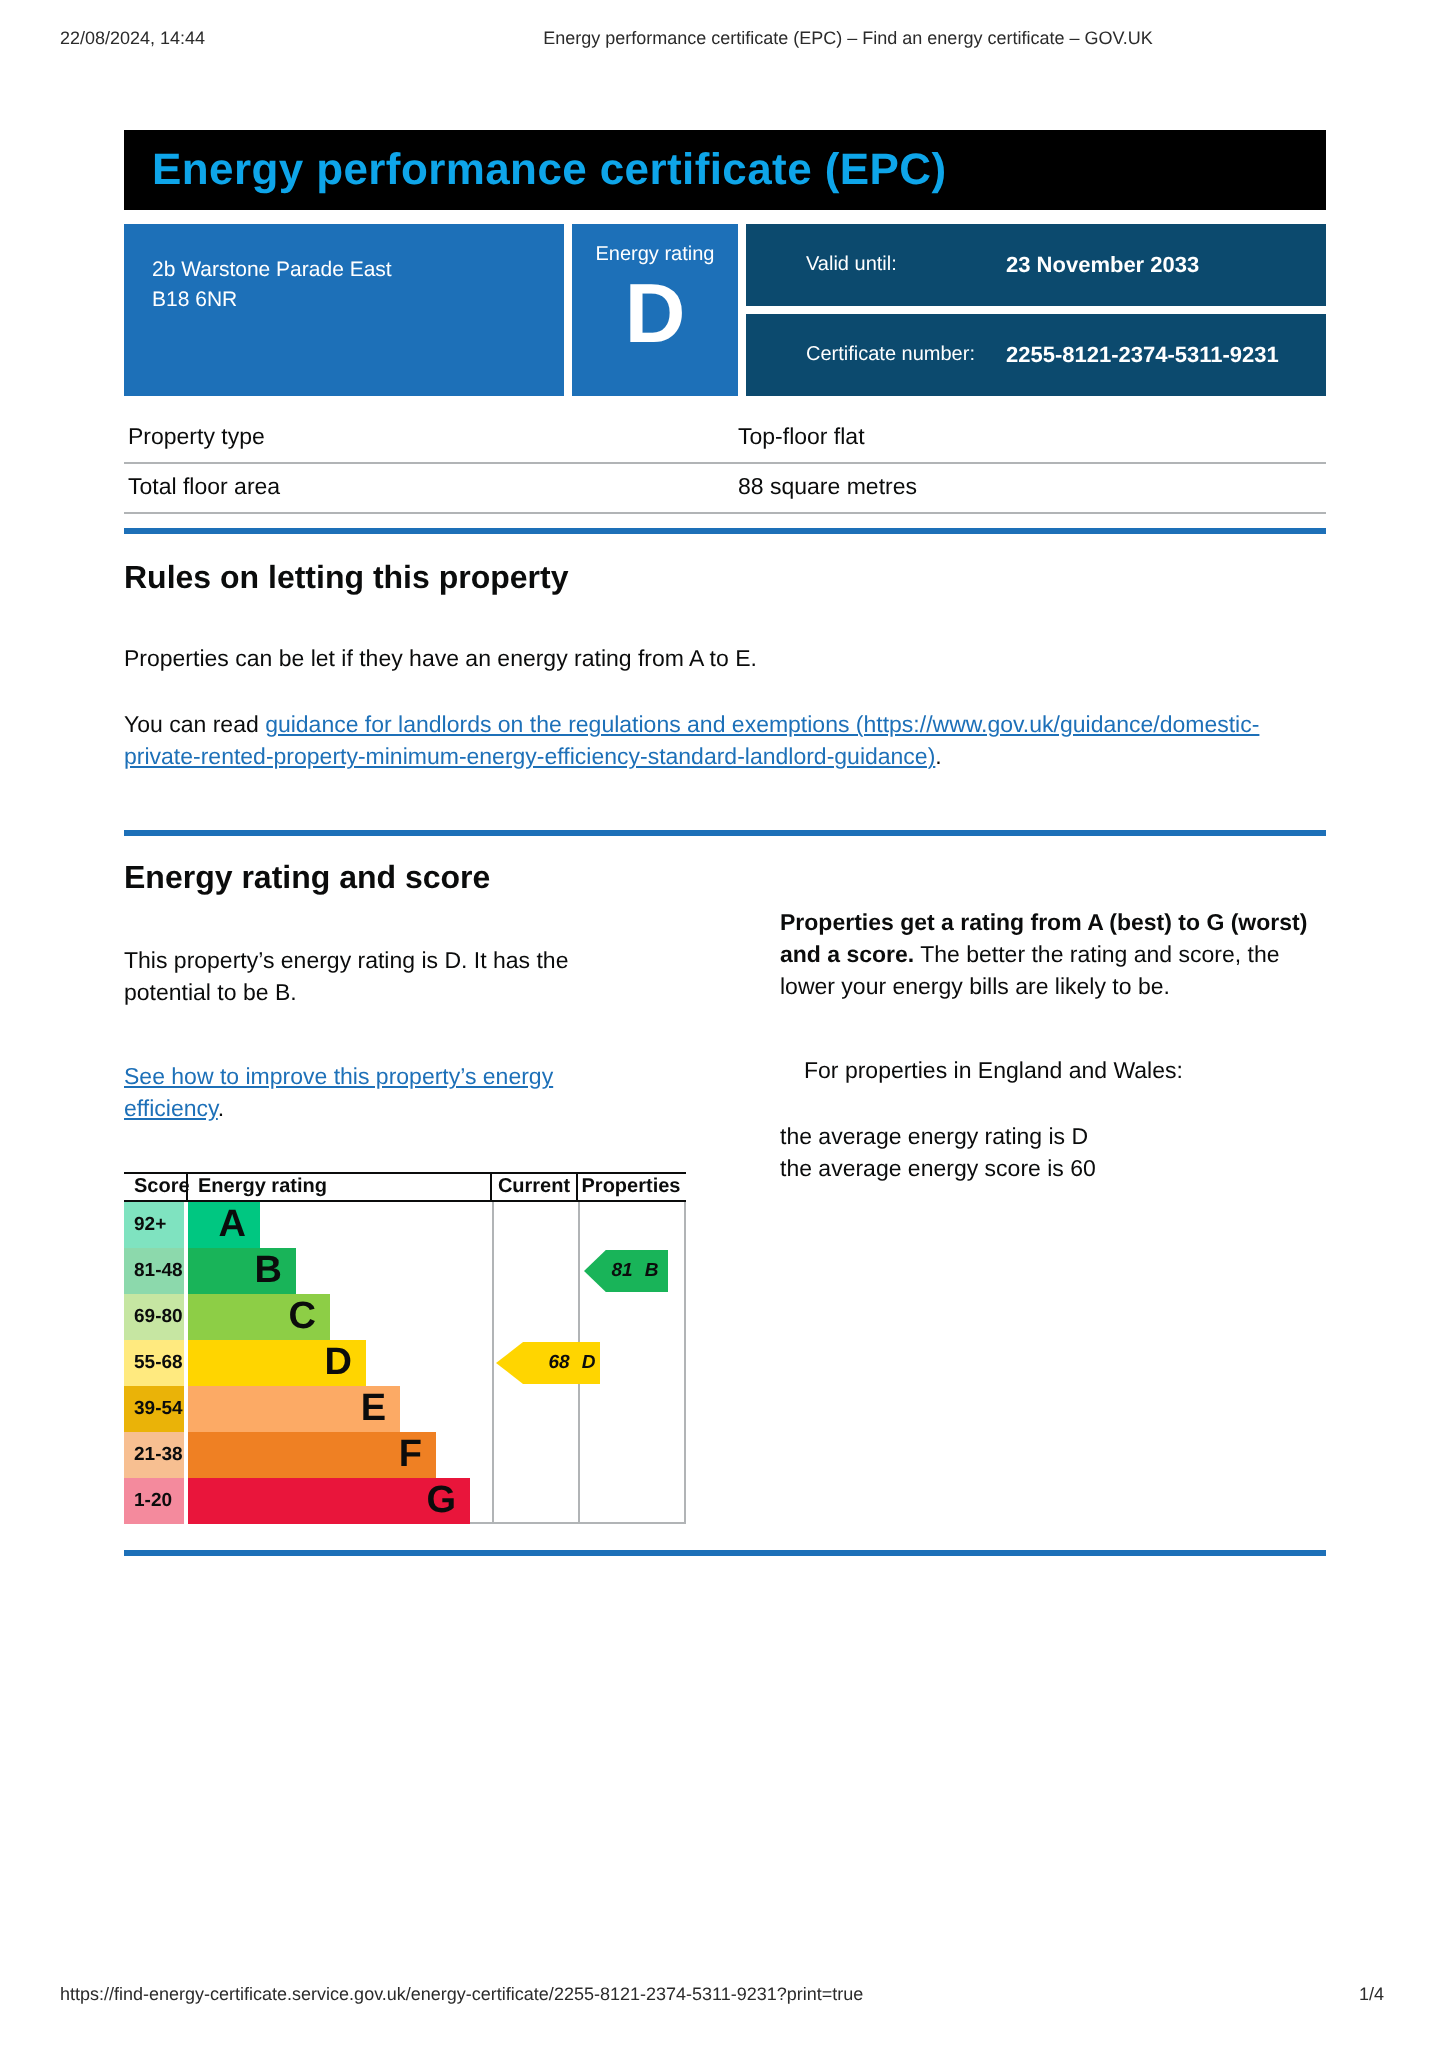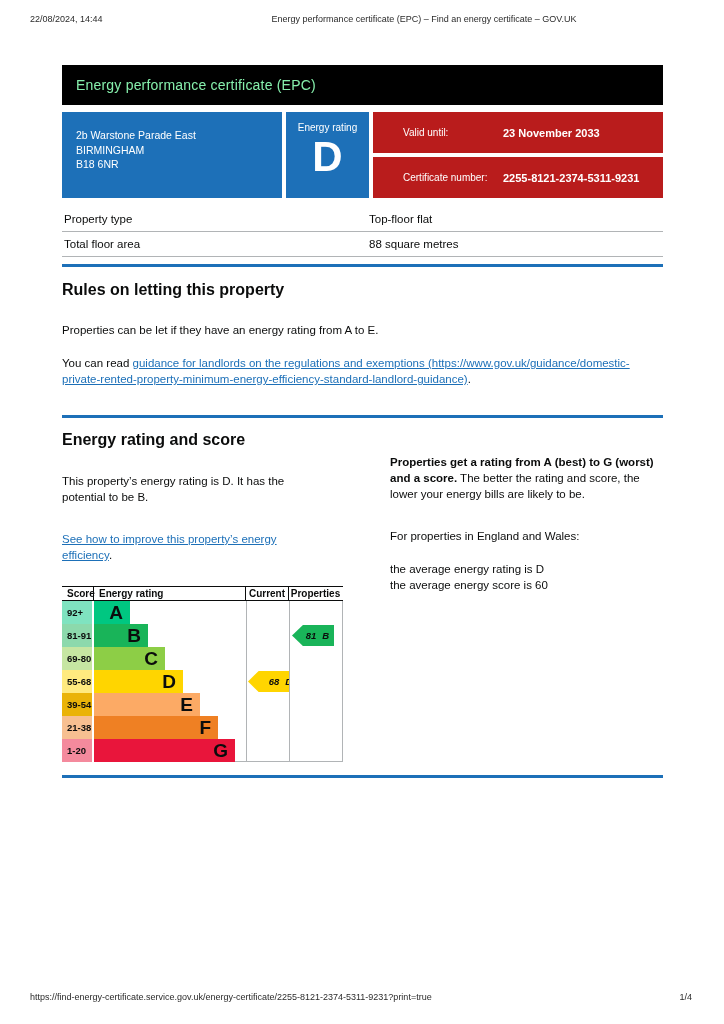--- a/index.html
+++ b/index.html
@@ -14,29 +14,29 @@
   
   .meta-date { position: absolute; top: 14px; left: 30px; font-size: 9px; color: #2b2b2b; }
   .meta-title { position: absolute; top: 14px; left: 424px; transform: translateX(-50%); font-size: 9px; color: #2b2b2b; white-space: nowrap; }
   .footer-url { position: absolute; top: 992px; left: 30px; font-size: 9px; color: #2b2b2b; }
   .footer-page { position: absolute; top: 992px; right: 32px; font-size: 9px; color: #2b2b2b; }
 
   
   .page { position: absolute; top: 65px; left: 62px; width: 601px; }
 
   .banner { background: #000000; height: 40px; display: flex; align-items: center; padding-left: 14px; }
-  .banner h1 { color: #86efac; font-size: 14px; font-weight: normal; letter-spacing: 0.2px; }
+  .banner h1 { color: #0ea5e9; font-size: 22px; font-weight: bold; letter-spacing: 0.2px; }
 
   .summary-row { display: flex; gap: 4px; margin-top: 7px; height: 86px; }
   .addr-box { width: 220px; background: #1d70b8; color: #fff; padding: 16px 0 0 14px; font-size: 10.5px; line-height: 14.5px; }
   .rating-box { width: 83px; background: #1d70b8; color: #fff; text-align: center; padding-top: 10px; }
   .rating-box .lbl { font-size: 10px; }
   .rating-box .big { font-size: 42px; font-weight: bold; line-height: 48px; }
   .details-box { flex: 1; display: flex; flex-direction: column; gap: 4px; }
-  .details-cell { background: #b91c1c; color: #fff; flex: 1; display: grid; grid-template-columns: 100px 1fr; align-items: center; padding-left: 30px; font-size: 10px; }
+  .details-cell { background: #0c4a6e; color: #fff; flex: 1; display: grid; grid-template-columns: 100px 1fr; align-items: center; padding-left: 30px; font-size: 10px; }
   .details-cell .val { font-size: 11px; font-weight: bold; }
 
   .prop-table { margin-top: 9px; font-size: 11.5px; }
   .prop-row { display: grid; grid-template-columns: 305px 1fr; border-bottom: 1px solid #b1b4b6; padding: 6px 0 6px 2px; }
 
   .hr-blue { border: none; height: 3px; background: #1d70b8; }
   .hr-1 { margin-top: 7px; }
   .hr-2 { margin-top: 28px; }
   .hr-3 { margin-top: 13px; }
 
@@ -46,21 +46,21 @@
   .rules-p1 { margin-top: 23px; }
   .rules-p2 { margin-top: 17px; max-width: 600px; }
   a.link { color: #1d70b8; text-decoration: underline; cursor: pointer; }
 
   .two-col { display: grid; grid-template-columns: 283px 273px; column-gap: 45px; margin-top: 11px; }
   .col-left h2 { margin-top: 2px; }
   .col-left .p1 { margin-top: 24px; max-width: 265px; }
   .col-left .p-link { margin-top: 26px; max-width: 265px; }
   .col-right .p1 { margin-top: 3px; }
   .col-right .p2 { margin-top: 25px; }
-  .col-right .p3 { margin-top: 26px; }
+  .col-right .p3 { margin-top: 26px; margin-left: 12px; }
   .col-right .p4 { margin-top: 17px; }
   .bold { font-weight: bold; }
 
   
   .chart { margin-top: 23px; width: 281px; }
   .chart-header { display: flex; border-top: 1px solid #0b0c0c; border-bottom: 1px solid #0b0c0c; height: 15px; align-items: center; font-size: 10px; font-weight: bold; }
   .ch-score { width: 32px; padding-left: 5px; border-right: 1px solid #0b0c0c; height: 100%; display: flex; align-items: center; }
   .ch-rating { width: 151px; padding-left: 5px; height: 100%; display: flex; align-items: center; }
   .ch-current { width: 43px; border-left: 1px solid #0b0c0c; height: 100%; display: flex; align-items: center; justify-content: center; }
   .ch-potential { width: 54px; border-left: 1px solid #0b0c0c; height: 100%; display: flex; align-items: center; justify-content: center; }
@@ -76,39 +76,38 @@
   .r4 .score-cell { background: #eab308; } .r4 .bar { background: #fcaa65; width: 106px; }
   .r5 .score-cell { background: #f7bf91; } .r5 .bar { background: #ef8023; width: 124px; }
   .r6 .score-cell { background: #f48a9d; } .r6 .bar { background: #e9153b; width: 141px; }
 
   .vline { position: absolute; top: 0; bottom: 0; width: 0; border-left: 1px solid #b1b4b6; }
   .vline-current { left: 184px; }
   .vline-potential { left: 227px; }
   .vline-right { left: 280px; }
 
   .arrow { position: absolute; height: 21px; display: flex; align-items: center; justify-content: center; gap: 6px; font-size: 9.5px; font-weight: bold; color: #0b0c0c; padding-left: 9px; clip-path: polygon(0 50%, 26% 0, 100% 0, 100% 100%, 26% 100%); font-style: italic; }
-  .arrow-current { background: #ffd500; left: 186px; top: 70px; width: 41px; padding-left: 24px; }
+  .arrow-current { background: #ffd500; left: 186px; top: 70px; width: 52px; padding-left: 24px; }
   .arrow-potential { background: #19b459; left: 230px; top: 24px; width: 42px; }
 </style>
 </head>
 <body>
 
 <div class="meta-date">22/08/2024, 14:44</div>
 <div class="meta-title">Energy performance certificate (EPC) – Find an energy certificate – GOV.UK</div>
 
 <div class="page">
 
   <div class="banner">
     <h1>Energy performance certificate (EPC)</h1>
   </div>
 
   <div class="summary-row">
     <div class="addr-box">
       <div>2b Warstone Parade East</div>
-      <div>BIRMINGHAM</div>
       <div>B18 6NR</div>
     </div>
     <div class="rating-box">
       <div class="lbl">Energy rating</div>
       <div class="big">D</div>
     </div>
     <div class="details-box">
       <div class="details-cell">
         <span>Valid until:</span>
         <span class="val">23 November 2033</span>
@@ -153,21 +152,21 @@
           <div class="ch-potential">Properties</div>
         </div>
         <div class="chart-body">
           <div class="band r0">
               <div class="score-cell">92+</div>
               <div class="bar">
                 <span>A</span>
               </div>
             </div>
           <div class="band r1">
-              <div class="score-cell">81-91</div>
+              <div class="score-cell">81-48</div>
               <div class="bar">
                 <span>B</span>
               </div>
             </div>
           <div class="band r2">
               <div class="score-cell">69-80</div>
               <div class="bar">
                 <span>C</span>
               </div>
             </div>

